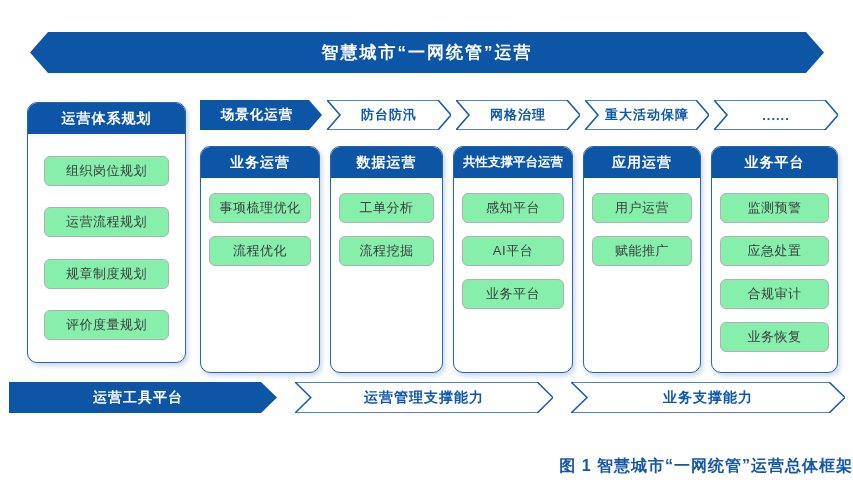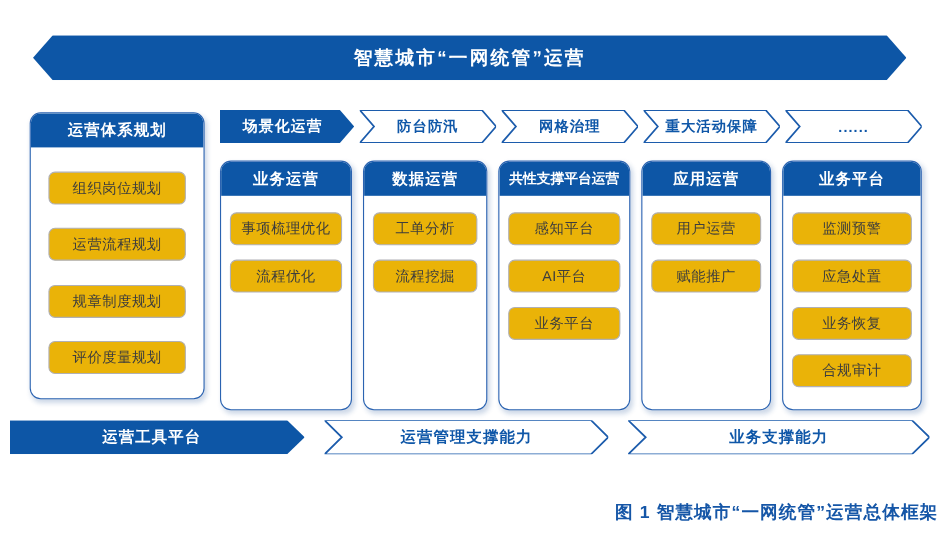--- a/index.html
+++ b/index.html
@@ -19,21 +19,21 @@
   .panel{
     position:relative;background:#ffffff;border:1.5px solid #2b63b1;border-radius:10px;
     overflow:hidden;box-shadow:2px 3px 5px rgba(25,75,145,0.22);box-sizing:border-box;
   }
   .panel-header{
     height:31px;background:#0d56a6;display:flex;align-items:center;justify-content:center;
     color:#ffffff;font-size:14px;font-weight:bold;letter-spacing:1px;
   }
   .panel-header.tight{font-size:12.5px;letter-spacing:0;}
   .pill{
-    height:30px;border:1px solid #b0b0b5;border-radius:6px;background:#eab308;
+    height:30px;border:1px solid #b0b0b5;border-radius:6px;background:#86efac;
     display:flex;align-items:center;justify-content:center;
     color:#3d3d3d;font-size:13px;letter-spacing:0.5px;box-sizing:border-box;flex:0 0 auto;
   }
   
   .left-panel{position:absolute;left:27px;top:102px;width:159px;height:261px;}
   .left-panel .panel-body{
     height:calc(100% - 31px);display:flex;flex-direction:column;
     justify-content:space-evenly;padding:0 16px;
   }
   
@@ -149,22 +149,22 @@
         <div class="pill">用户运营</div>
         <div class="pill">赋能推广</div>
       </div>
     </div>
 
     <div class="panel col-panel" style="flex:0 0 127px;">
       <div class="panel-header">业务平台</div>
       <div class="panel-body">
         <div class="pill">监测预警</div>
         <div class="pill">应急处置</div>
+        <div class="pill">合规审计</div>
         <div class="pill">业务恢复</div>
-        <div class="pill">合规审计</div>
       </div>
     </div>
 
   </div>
 
   <div class="bottom-row">
     <div class="lead-arrow bottom-lead">
       <span>运营工具平台</span>
     </div>
     <div class="chev bottom-chev" style="flex:0 0 258px;">

